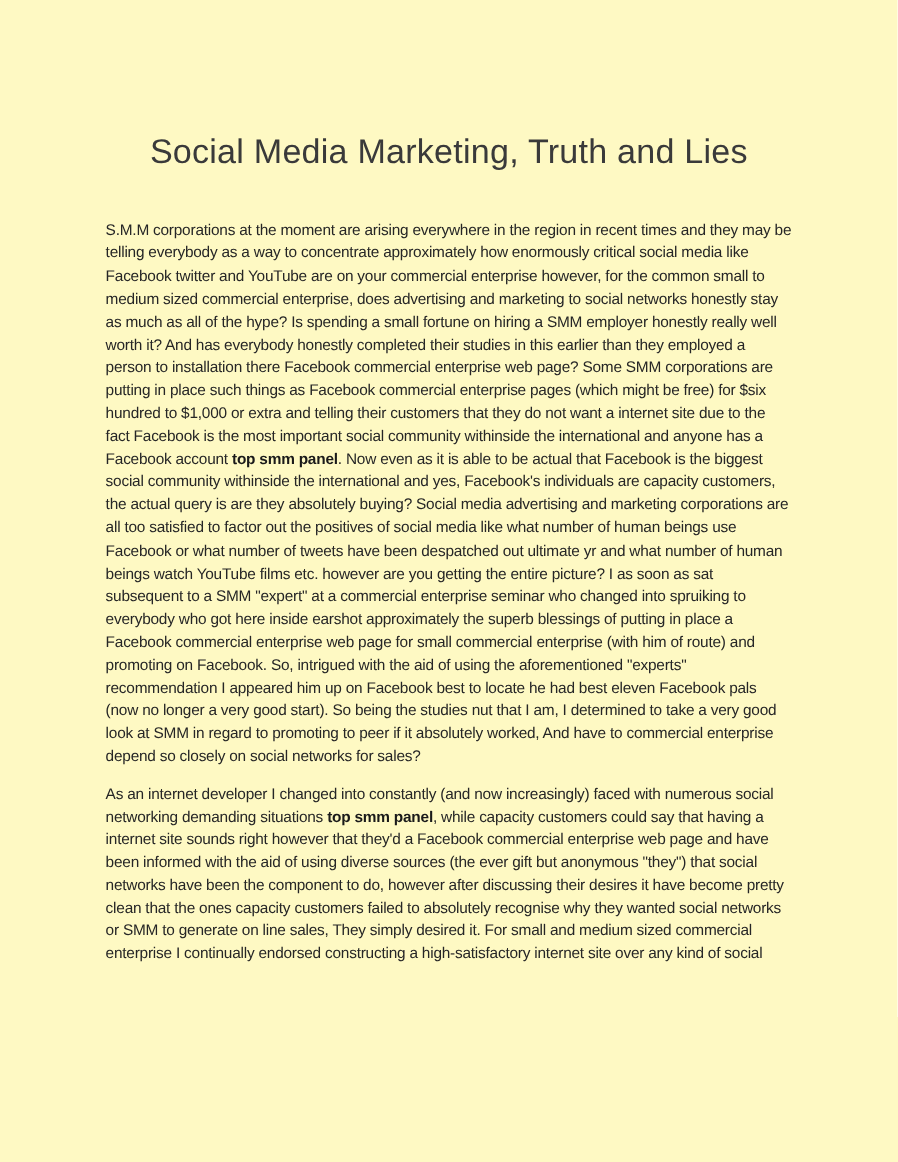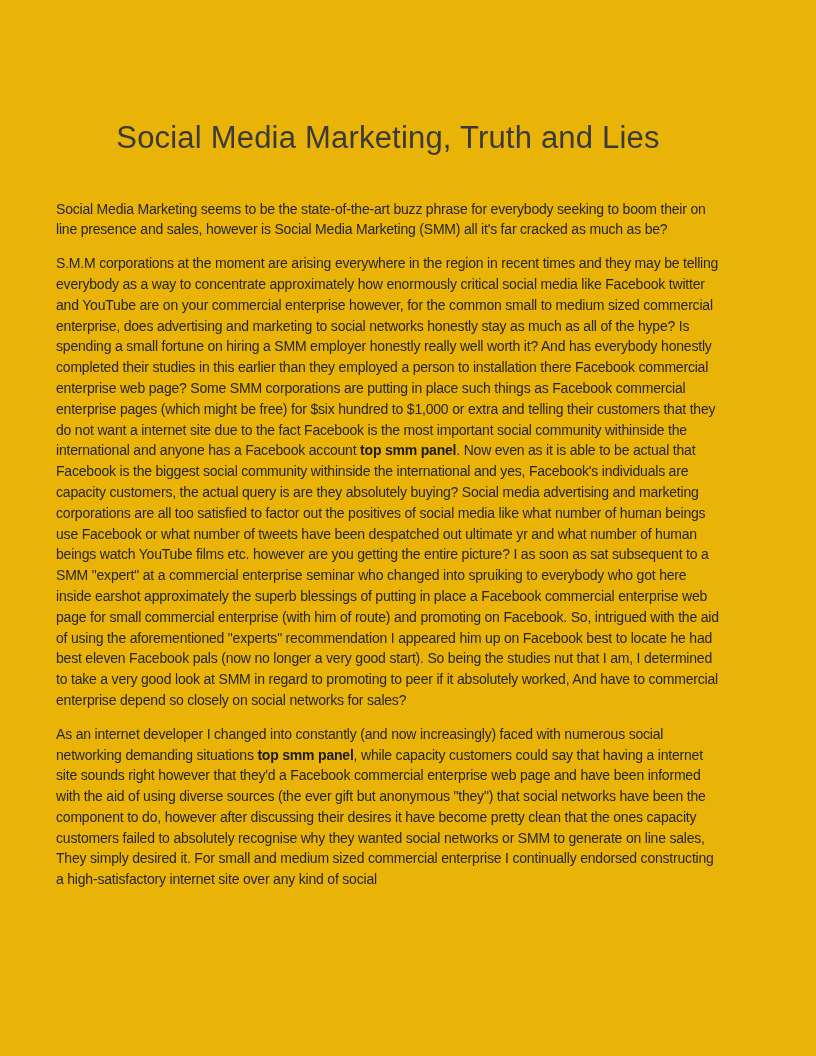--- a/index.html
+++ b/index.html
@@ -4,23 +4,23 @@
 <style>
   html, body {
     margin: 0;
     padding: 0;
     background: #ffffff;
   }
   .page {
     position: relative;
     width: 816px;
     height: 1056px;
-    background: #eab308;
+    background: #fef9c3;
     box-sizing: border-box;
-    padding: 96px 96px 0 56px;
+    padding: 96px 96px 0 96px;
     overflow: hidden;
     font-family: "Liberation Sans", sans-serif;
     color: #262626;
   }
   .doc-title {
     margin: 24px 0 42px 0;
     font-size: 31px;
     font-weight: 400;
     line-height: 1.18;
     text-align: center;
@@ -42,19 +42,18 @@
     cursor: pointer;
   }
 </style>
 </head>
 <body>
 
 <div class="page">
 
   <h1 class="doc-title">Social Media Marketing, Truth and Lies</h1>
 
-  <p class="para"><span>Social Media Marketing seems to be the state-of-the-art buzz phrase for everybody seeking to boom their on line presence and sales, however is Social Media Marketing (SMM) all it's far cracked as much as be?</span></p>
 
   <p class="para"><span>S.M.M corporations at the moment are arising everywhere in the region in recent times and they may be telling everybody as a way to concentrate approximately how enormously critical social media like Facebook twitter and YouTube are on your commercial enterprise however, for the common small to medium sized commercial enterprise, does advertising and marketing to social networks honestly stay as much as all of the hype? Is spending a small fortune on hiring a SMM employer honestly really well worth it? And has everybody honestly completed their studies in this earlier than they employed a person to installation there Facebook commercial enterprise web page? Some SMM corporations are putting in place such things as Facebook commercial enterprise pages (which might be free) for $six hundred to $1,000 or extra and telling their customers that they do not want a internet site due to the fact Facebook is the most important social community withinside the international and anyone has a Facebook account </span><a class="inline-link">top smm panel</a><span>. Now even as it is able to be actual that Facebook is the biggest social community withinside the international and yes, Facebook's individuals are capacity customers, the actual query is are they absolutely buying? Social media advertising and marketing corporations are all too satisfied to factor out the positives of social media like what number of human beings use Facebook or what number of tweets have been despatched out ultimate yr and what number of human beings watch YouTube films etc. however are you getting the entire picture? I as soon as sat subsequent to a SMM "expert" at a commercial enterprise seminar who changed into spruiking to everybody who got here inside earshot approximately the superb blessings of putting in place a Facebook commercial enterprise web page for small commercial enterprise (with him of route) and promoting on Facebook. So, intrigued with the aid of using the aforementioned "experts" recommendation I appeared him up on Facebook best to locate he had best eleven Facebook pals (now no longer a very good start). So being the studies nut that I am, I determined to take a very good look at SMM in regard to promoting to peer if it absolutely worked, And have to commercial enterprise depend so closely on social networks for sales?</span></p>
 
   <p class="para"><span>As an internet developer I changed into constantly (and now increasingly) faced with numerous social networking demanding situations </span><a class="inline-link">top smm panel</a><span>, while capacity customers could say that having a internet site sounds right however that they'd a Facebook commercial enterprise web page and have been informed with the aid of using diverse sources (the ever gift but anonymous "they") that social networks have been the component to do, however after discussing their desires it have become pretty clean that the ones capacity customers failed to absolutely recognise why they wanted social networks or SMM to generate on line sales, They simply desired it. For small and medium sized commercial enterprise I continually endorsed constructing a high-satisfactory internet site over any kind of social</span></p>
 
 </div>
 
 </body></html>

